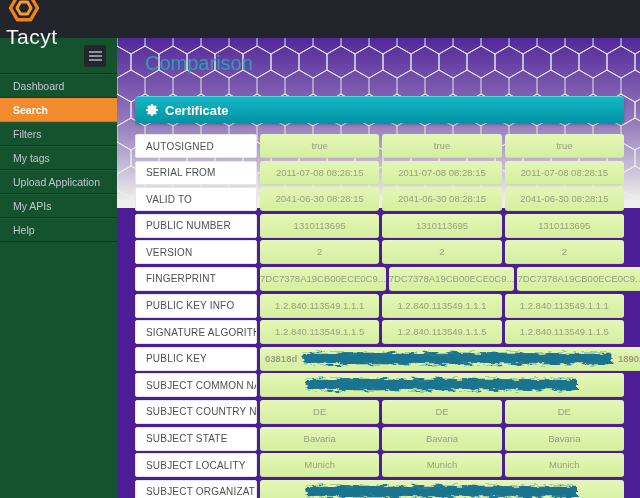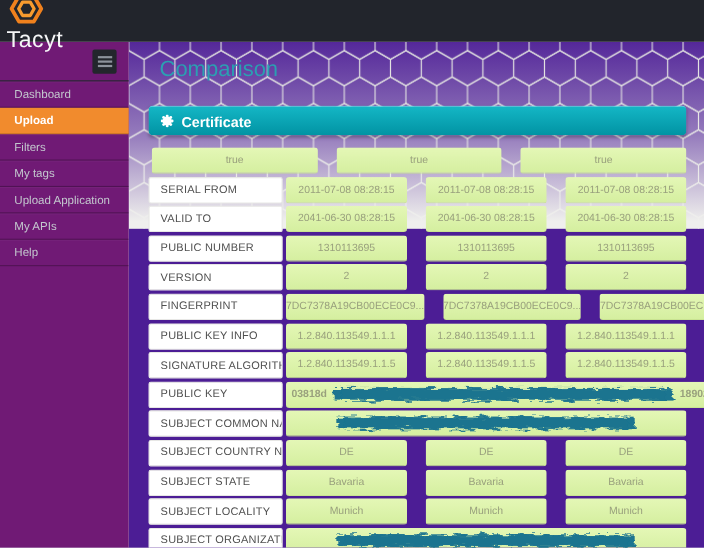--- a/index.html
+++ b/index.html
@@ -8,21 +8,21 @@
 
   
   #topbar { position:absolute; top:0; left:0; width:640px; height:38px;
             background:#22252c; display:flex; align-items:center; z-index:5; }
   .logo-wrap { display:flex; align-items:center;flex-direction:column; }
   .logo-icon { margin-left:-9px; margin-top:1px; }
   .logo-text { color:#f5f6f7; font-size:21px; font-weight:400; letter-spacing:0.5px; margin-left:6px; }
 
   
   #sidebar { position:absolute; top:38px; left:0; width:117px; bottom:0;
-             background:#701a75; z-index:4; }
+             background:#14532d; z-index:4; }
   .sidebar-top { height:36px; border-bottom:1px solid #24272e;
                  display:flex; align-items:center; justify-content:flex-end; padding-right:11px; }
   .hamburger-btn { width:22px; height:22px; background:#23262c; border-radius:2px;
                    display:flex; flex-direction:column; align-items:center; justify-content:center;
                    gap:2px; cursor:pointer; }
   .hamburger-btn span { display:block; width:13px; height:2px; background:#8d939c; }
   .nav-item { height:24px; line-height:23px; padding-left:13px; font-size:10.5px;
               color:#c3c7ce; border-bottom:1px solid rgba(0,0,0,0.28);
               border-top:1px solid rgba(255,255,255,0.035);
               cursor:pointer; white-space:nowrap; overflow:hidden; }
@@ -47,21 +47,21 @@
                  display:flex; align-items:center; gap:7px; padding-left:11px; cursor:pointer; }
   .section-title { color:#ffffff; font-size:13px; font-weight:bold;text-align:right; }
 
   
   .ctable { margin-top:11px; }
   .trow { display:flex; height:24px; margin-bottom:2.6px; }
   .tlabel { width:122px; flex:none; background:#ffffff; border:1px solid #e7e7e5; border-radius:2px;
             font-size:10px; color:#4f4f4f; letter-spacing:0.2px;
             display:flex; align-items:center; padding-left:10px;
             white-space:nowrap; overflow:hidden; }
-  .tvals { flex:1; display:flex; gap:17px; margin-left:3px; }
+  .tvals { flex:1; display:flex; gap:3px; margin-left:3px; }
   .tcell { flex:1; background:linear-gradient(#e4f7b6,#d5efa0);
            border-bottom:1px solid #c9e392; border-radius:3px;
            display:flex; align-items:center; justify-content:center;
            font-size:9.5px; color:#99a07d; white-space:nowrap; overflow:hidden; }
   .tcell.wide { justify-content:center; padding:0 5px; }
   .tcell.wide .kfrag { flex:none;font-weight:bold; }
   .scribble { height:17px; margin:0 1px; }
   .scribble.grow { flex:1; }
   .scribble.fixed { width:79%; }
   .scribble rect { fill:#1b7490; }
@@ -91,21 +91,21 @@
 <div id="sidebar">
   <div class="sidebar-top">
     <div class="hamburger-btn">
       <span></span>
         <span></span>
         <span></span>
     </div>
   </div>
   <nav>
       <div class="nav-item">Dashboard</div>
-      <div class="nav-item active">Upload</div>
+      <div class="nav-item active">Search</div>
       <div class="nav-item">Filters</div>
       <div class="nav-item">My tags</div>
       <div class="nav-item">Upload Application</div>
       <div class="nav-item">My APIs</div>
       <div class="nav-item">Help</div>
     </nav>
 </div>
 
 <div id="main">
 
@@ -139,20 +139,21 @@
             <circle cx="2.75" cy="2.75" r="1.3"></circle>
           <circle cx="9.25" cy="2.75" r="1.3"></circle>
             <circle cx="2.75" cy="9.25" r="1.3"></circle>
         </g>
       </svg>
       <span class="section-title">Certificate</span>
     </div>
 
     <div class="ctable">
         <div class="trow">
+          <div class="tlabel">AUTOSIGNED</div>
           <div class="tvals">
             <div class="tcell">true</div>
             <div class="tcell">true</div>
             <div class="tcell">true</div>
           </div>
         </div>
         <div class="trow">
           <div class="tlabel">SERIAL FROM</div>
           <div class="tvals">
             <div class="tcell">2011-07-08 08:28:15</div>

